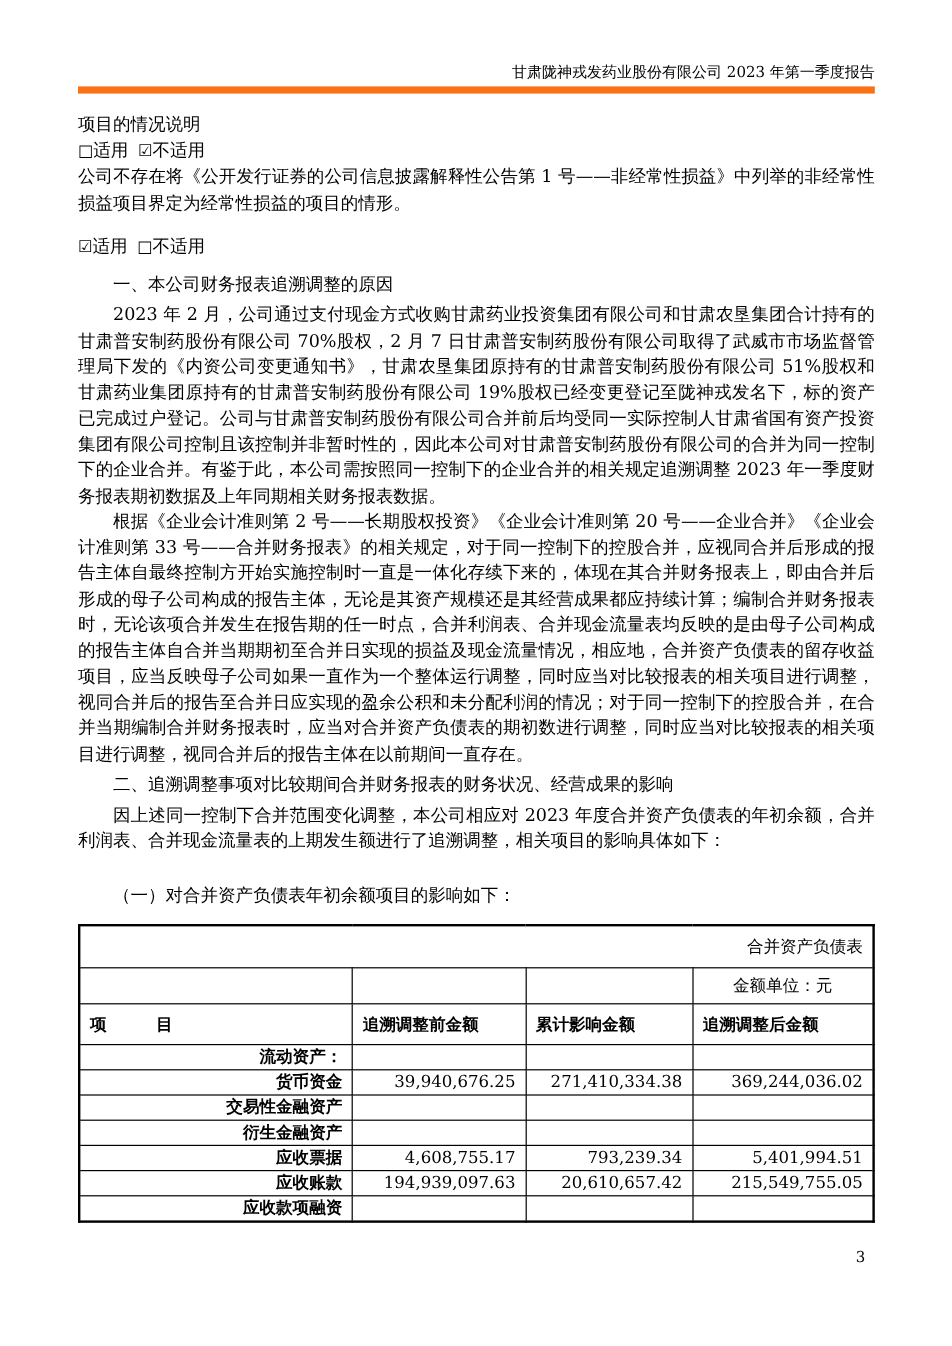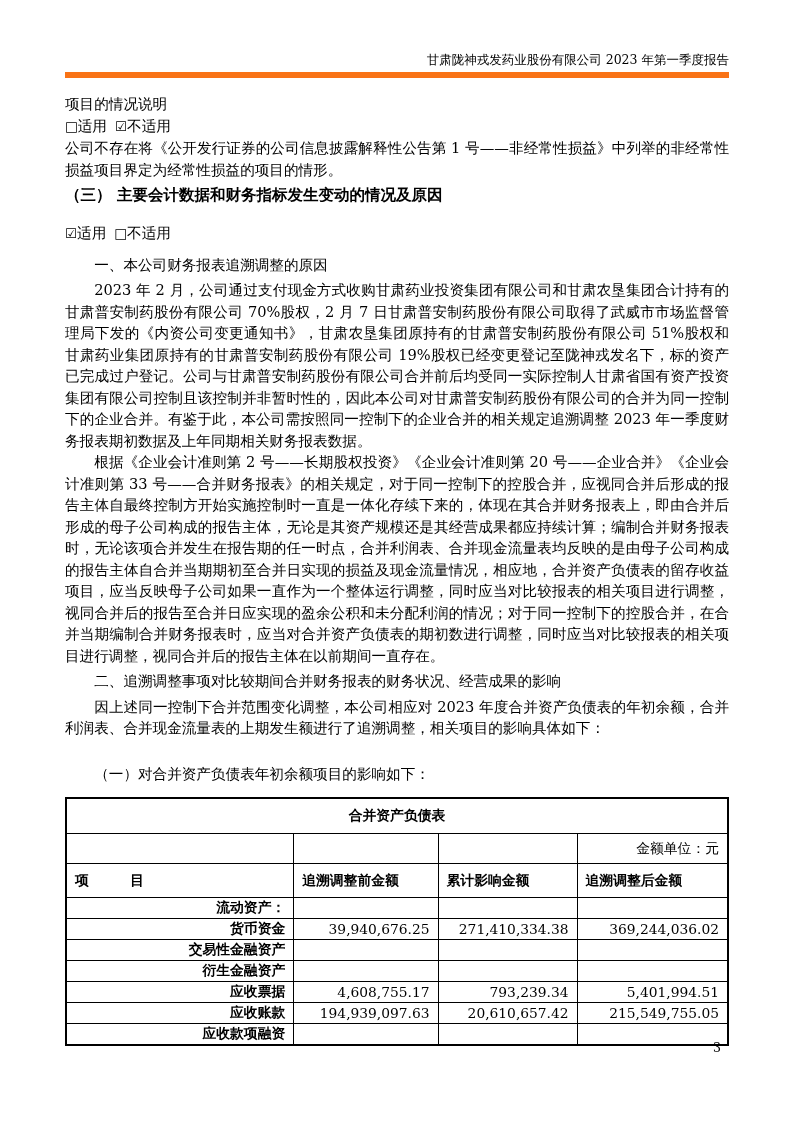--- a/index.html
+++ b/index.html
@@ -78,25 +78,25 @@
   table.bs td, table.bs th {
     border: 1px solid #000;
     padding: 0 8px;
     font-size: 13.8px;
     vertical-align: middle;
     overflow: hidden;
     white-space: nowrap;
   }
   .t-title {
     height: 34px;
-    text-align: center;
-    font-weight: bold;
+    text-align: right;
+    font-weight: normal;
     font-size: 15px;
   }
-  .unit-row td { height: 29px; }
+  .unit-row td { height: 29px; text-align: center; }
   .unit-cell { text-align: right; font-size: 13.5px; }
   .head-row th {
     height: 33px;
     text-align: left;
     font-size: 14px;
     font-weight: bold;
   }
   tbody.bs-body td { height: 20px; }
   .item-cell { text-align: right; }
   tr.section-row .item-cell { font-weight: bold; padding-left: 7px; }
@@ -119,21 +119,20 @@
   </div>
 
   <div class="note-block">
     <div>项目的情况说明</div>
     <div>
       <span class="cb-item"><span class="cb-box">□</span><span>适用</span></span><span class="cb-item"><span class="cb-box">☑</span><span>不适用</span></span>
     </div>
     <div style="text-align: justify;">公司不存在将《公开发行证券的公司信息披露解释性公告第 1 号——非经常性损益》中列举的非经常性损益项目界定为经常性损益的项目的情形。</div>
   </div>
 
-  <div class="section-heading">（三） 主要会计数据和财务指标发生变动的情况及原因</div>
 
   <div class="cb-line2">
     <span class="cb-item"><span class="cb-box">☑</span><span>适用</span></span><span class="cb-item"><span class="cb-box">□</span><span>不适用</span></span>
   </div>
 
   <div class="sub-heading">一、本公司财务报表追溯调整的原因</div>
 
   <p class="para">2023 年 2 月，公司通过支付现金方式收购甘肃药业投资集团有限公司和甘肃农垦集团合计持有的甘肃普安制药股份有限公司 70%股权，2 月 7 日甘肃普安制药股份有限公司取得了武威市市场监督管理局下发的《内资公司变更通知书》，甘肃农垦集团原持有的甘肃普安制药股份有限公司 51%股权和甘肃药业集团原持有的甘肃普安制药股份有限公司 19%股权已经变更登记至陇神戎发名下，标的资产已完成过户登记。公司与甘肃普安制药股份有限公司合并前后均受同一实际控制人甘肃省国有资产投资集团有限公司控制且该控制并非暂时性的，因此本公司对甘肃普安制药股份有限公司的合并为同一控制下的企业合并。有鉴于此，本公司需按照同一控制下的企业合并的相关规定追溯调整 2023 年一季度财务报表期初数据及上年同期相关财务报表数据。</p>
 
   <p class="para tight">根据《企业会计准则第 2 号——长期股权投资》《企业会计准则第 20 号——企业合并》《企业会计准则第 33 号——合并财务报表》的相关规定，对于同一控制下的控股合并，应视同合并后形成的报告主体自最终控制方开始实施控制时一直是一体化存续下来的，体现在其合并财务报表上，即由合并后形成的母子公司构成的报告主体，无论是其资产规模还是其经营成果都应持续计算；编制合并财务报表时，无论该项合并发生在报告期的任一时点，合并利润表、合并现金流量表均反映的是由母子公司构成的报告主体自合并当期期初至合并日实现的损益及现金流量情况，相应地，合并资产负债表的留存收益项目，应当反映母子公司如果一直作为一个整体运行调整，同时应当对比较报表的相关项目进行调整，视同合并后的报告至合并日应实现的盈余公积和未分配利润的情况；对于同一控制下的控股合并，在合并当期编制合并财务报表时，应当对合并资产负债表的期初数进行调整，同时应当对比较报表的相关项目进行调整，视同合并后的报告主体在以前期间一直存在。</p>

